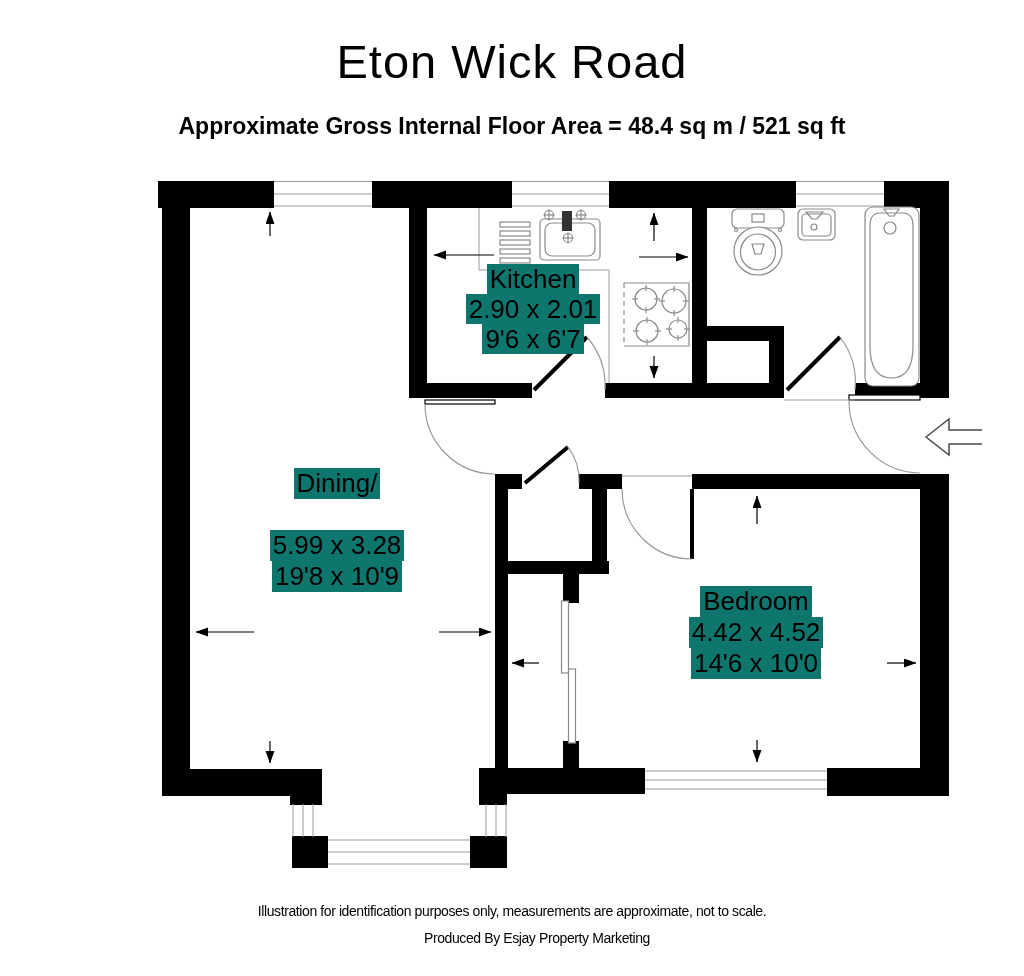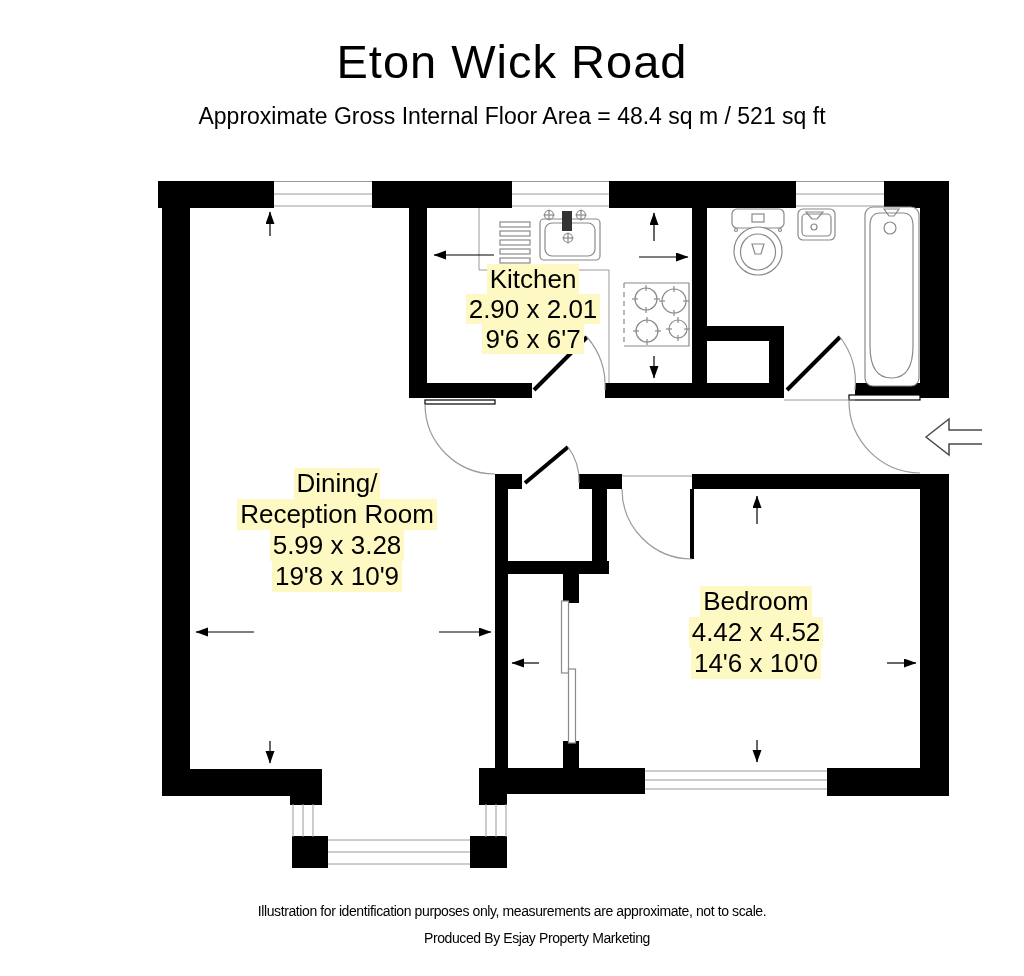--- a/index.html
+++ b/index.html
@@ -8,25 +8,25 @@
     --fixture:#8a8a8a;
     --text:#000000;
   }
   html,body{margin:0;padding:0;background:#ffffff;}
   .canvas{
     position:relative;width:940px;height:976px;margin:6px auto;background:#ffffff;
     font-family:"Liberation Sans", sans-serif;color:var(--text);overflow:hidden;
   }
   .title{position:absolute;top:28px;left:0;width:100%;text-align:center;
     font-size:47px;font-weight:400;letter-spacing:1px;}
-  .subtitle{position:absolute;top:97px;left:0;width:100%;text-align:center;
-    font-size:23px;font-weight:normal;}
+  .subtitle{position:absolute;top:107px;left:0;width:100%;text-align:center;
+    font-size:23px;font-weight:bold;}
   .plan{position:absolute;left:0;top:0;}
   .room-label{position:absolute;text-align:center;font-size:26px;line-height:31px;}
-  .room-label span{background:#fef9c3;display:inline-block;padding:0 3px;}
+  .room-label span{background:#0f766e;display:inline-block;padding:0 3px;}
   .in-label{position:absolute;left:951px;top:414px;font-size:30px;font-weight:700;}
   .footer-line{position:absolute;left:0;width:100%;text-align:center;
     font-size:14px;letter-spacing:-0.4px;}
   .f1{top:897px;} .f2{top:924px;padding-left:25px;}
 
   .wall{fill:var(--wall);stroke:none;}
   .white{fill:#ffffff;stroke:none;}
   .thin{stroke:var(--thin);stroke-width:1;fill:none;}
   .arc{stroke:var(--thin);stroke-width:1.2;fill:none;}
   .leaf{stroke:var(--wall);stroke-width:4;fill:none;}
@@ -240,21 +240,21 @@
       <line class="dim" x1="715" y1="734" x2="715" y2="756" marker-end="url(#ah)"></line>
       <line class="dim" x1="497" y1="657" x2="470" y2="657" marker-end="url(#ah)"></line>
       <line class="dim" x1="845" y1="657" x2="874" y2="657" marker-end="url(#ah)"></line>
     </g>
 
     <polygon class="inarrow" points="884,431 907,413 907,424 949,424 949,438 907,438 907,449"></polygon>
   </svg>
 
   <div class="room-label" style="left:150px;top:462px;width:290px;">
     <span>Dining/</span><br>
-    <span>Reception Room</span><br>
+    <br>
     <span>5.99 x 3.28</span><br>
     <span>19'8 x 10'9</span>
   </div>
 
   <div class="room-label" style="left:396px;top:258px;width:190px;line-height:30px;">
     <span>Kitchen</span><br>
     <span>2.90 x 2.01</span><br>
     <span>9'6 x 6'7</span>
   </div>
 

